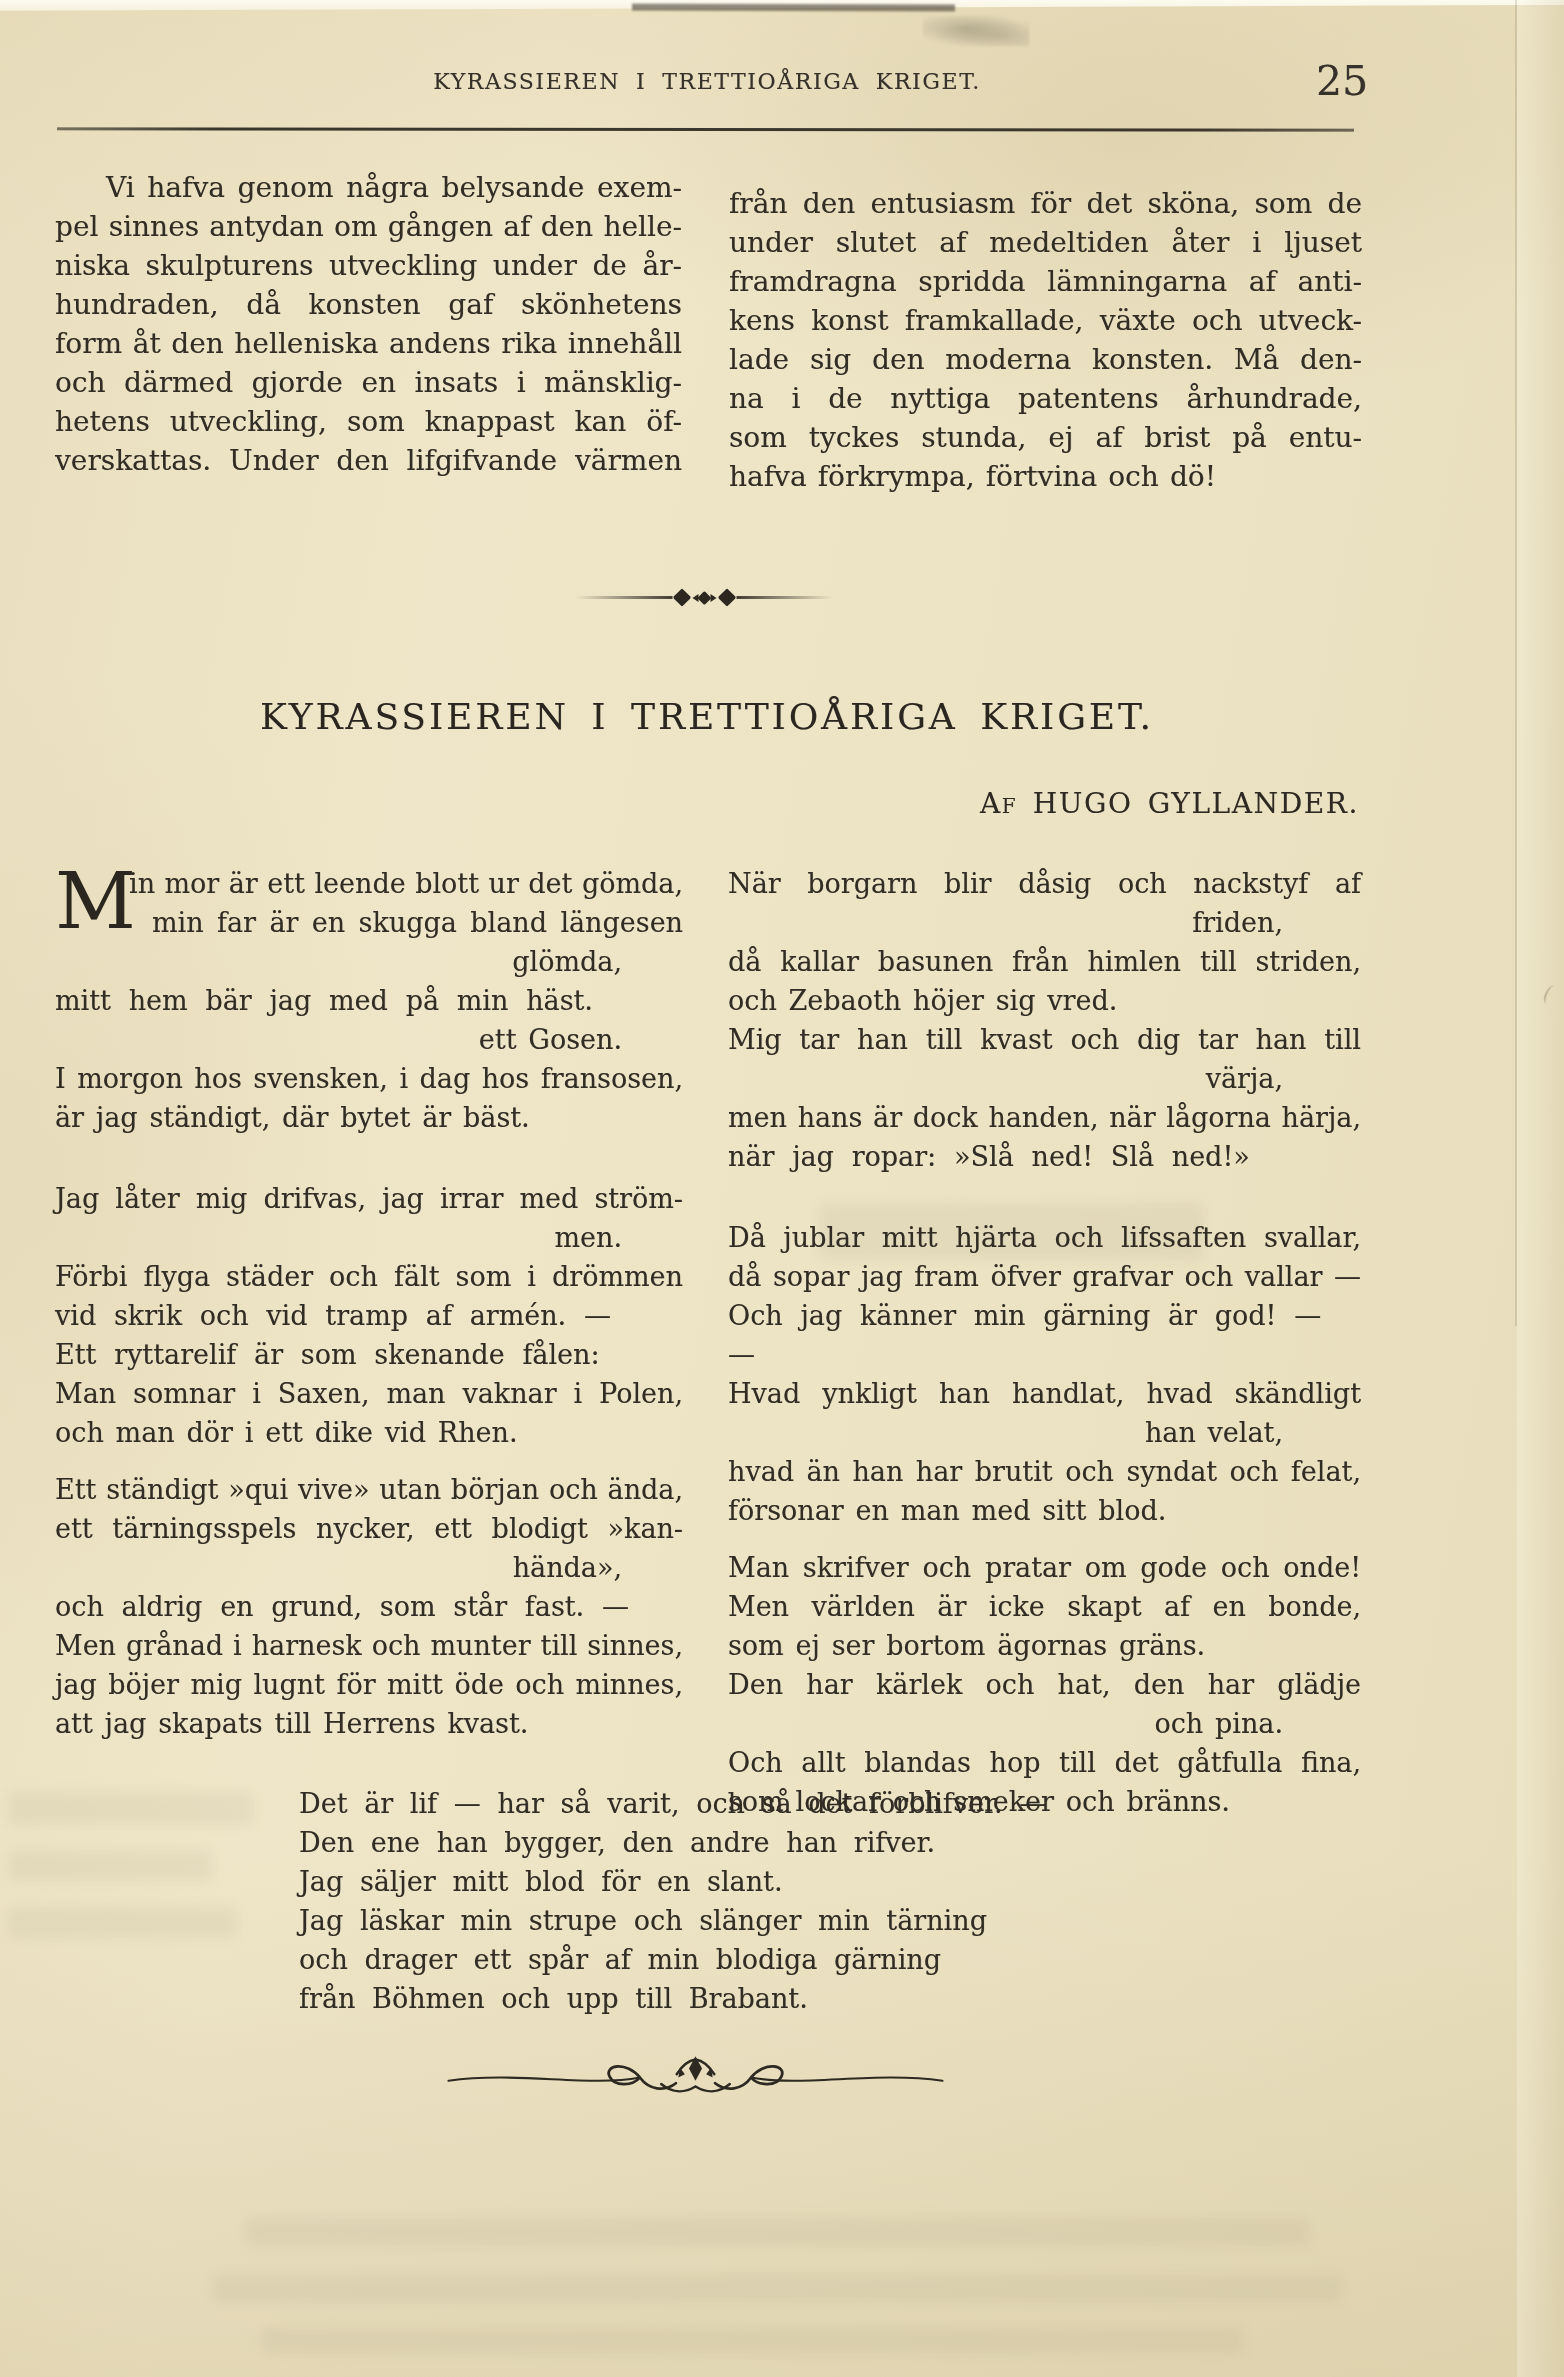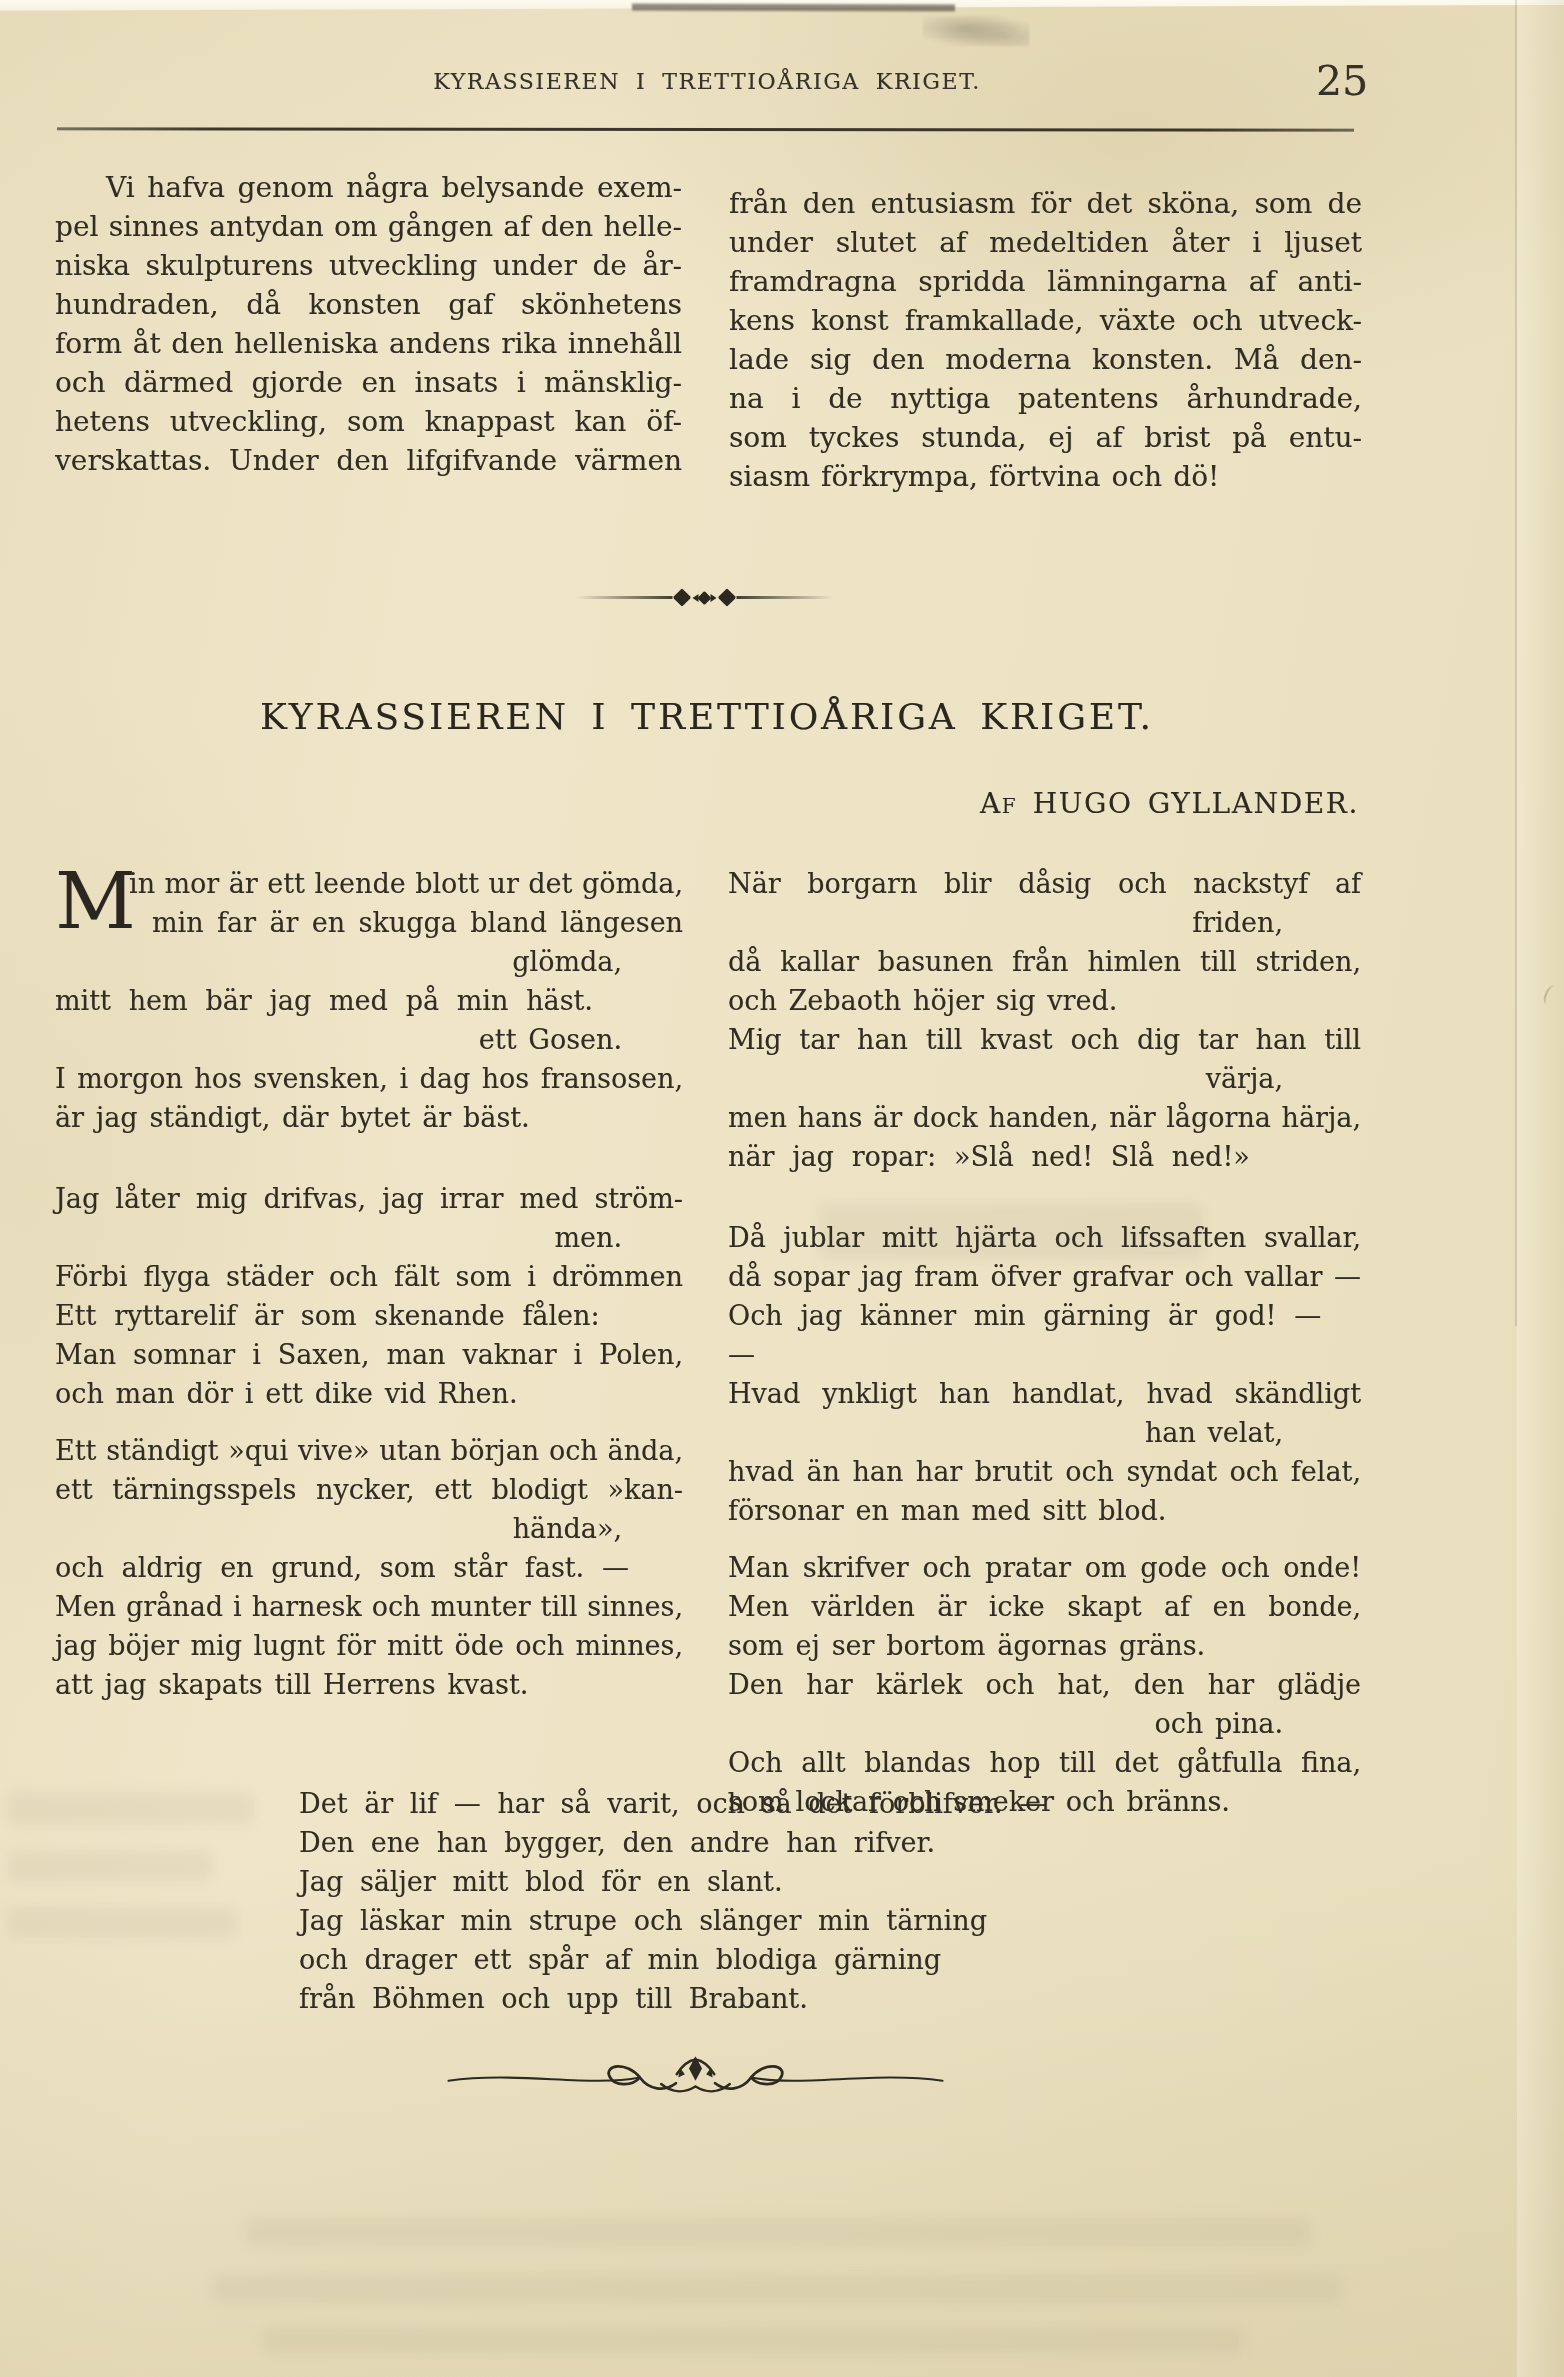--- a/index.html
+++ b/index.html
@@ -122,21 +122,21 @@
       <div class="iline">verskattas. Under den lifgifvande värmen</div>
     </div>
     <div class="icol icol-right">
       <div class="iline">från den entusiasm för det sköna, som de</div>
       <div class="iline">under slutet af medeltiden åter i ljuset</div>
       <div class="iline">framdragna spridda lämningarna af anti-</div>
       <div class="iline">kens konst framkallade, växte och utveck-</div>
       <div class="iline">lade sig den moderna konsten. Må den-</div>
       <div class="iline">na i de nyttiga patentens århundrade,</div>
       <div class="iline">som tyckes stunda, ej af brist på entu-</div>
-      <div class="iline last">siasm förkrympa, förtvina och dö!</div>
+      <div class="iline last">hafva förkrympa, förtvina och dö!</div>
     </div>
   </div>
 
   <div class="divider">
     <span class="dline left"></span>
     <span class="diamond"></span>
     <span class="dpoint l"></span>
     <span class="diamond small"></span>
     <span class="dpoint r"></span>
     <span class="diamond"></span>
@@ -157,20 +157,21 @@
       <div class="pline r">glömda,</div>
       <div class="pline w">mitt hem bär jag med på min häst.</div>
       <div class="pline r">ett Gosen.</div>
       <div class="pline j">I morgon hos svensken, i dag hos fransosen,</div>
       <div class="pline">är jag ständigt, där bytet är bäst.</div>
     </div>
     <div class="stanza s2">
       <div class="pline j">Jag låter mig drifvas, jag irrar med ström-</div>
       <div class="pline r">men.</div>
       <div class="pline j">Förbi flyga städer och fält som i drömmen</div>
+      <div class="pline w">vid skrik och vid tramp af armén. —</div>
       <div class="pline w">Ett ryttarelif är som skenande fålen:</div>
       <div class="pline j">Man somnar i Saxen, man vaknar i Polen,</div>
       <div class="pline">och man dör i ett dike vid Rhen.</div>
     </div>
     <div class="stanza s3">
       <div class="pline j">Ett ständigt »qui vive» utan början och ända,</div>
       <div class="pline j">ett tärningsspels nycker, ett blodigt »kan-</div>
       <div class="pline r">hända»,</div>
       <div class="pline w">och aldrig en grund, som står fast. —</div>
       <div class="pline j">Men grånad i harnesk och munter till sinnes,</div>

